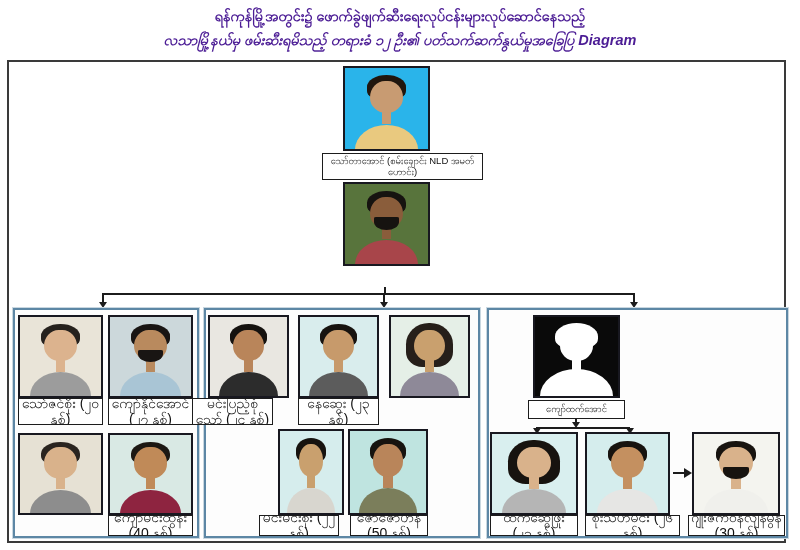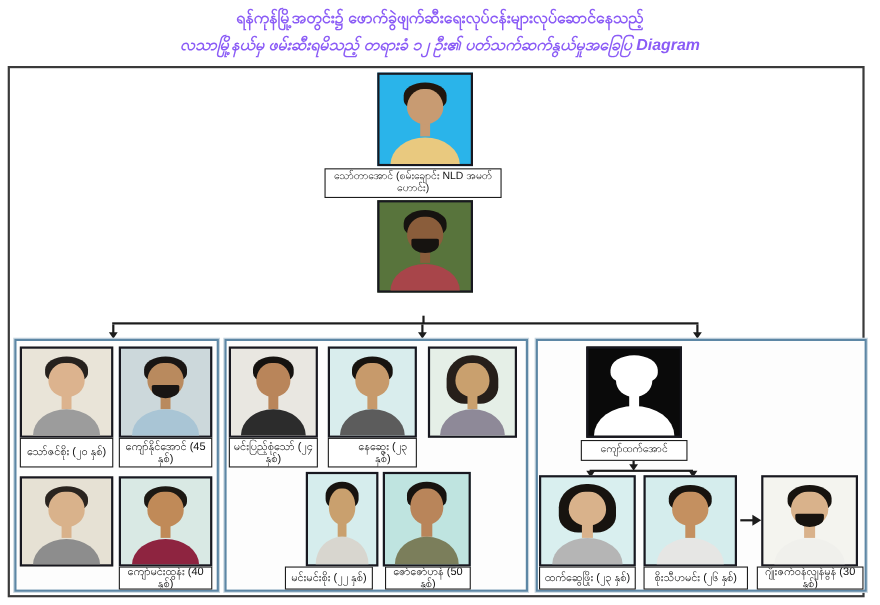--- a/index.html
+++ b/index.html
@@ -1,41 +1,41 @@
 <!DOCTYPE html>
 <html style="--group-border: #5d87a5; --outer-border: #3a3a3a; --connector: #1c1c1c; --label-border: #1c1c1c;"><head>
 <meta charset="utf-8">
 <style>
   html,body{margin:0;padding:0;background:#ffffff;}
   .stage{
     position:relative;width:800px;height:550px;background:#ffffff;
     font-family:"Liberation Sans", sans-serif;color:#111;overflow:hidden;
   }
   .title-line{position:absolute;left:0;width:800px;text-align:center;font-weight:bold;
-    font-size:14.5px;color:#8b5cf6;}
+    font-size:14.5px;color:#4c1d95;}
   .outer-box{position:absolute;border:2px solid #3a3a3a;background:#ffffff;box-sizing:border-box;}
   .group-box{position:absolute;border:2px solid var(--group-border,#5d87a5);
     box-shadow:0 0 0 1px #c9d7e0;background:#fdfdfd;box-sizing:border-box;}
   .photo{position:absolute;border:2px solid #181820;box-sizing:border-box;
     background:var(--bg,#ddd);overflow:hidden;}
   .photo .hair{position:absolute;top:9%;left:26%;width:48%;height:30%;
     background:var(--hair,#222);border-radius:50% 50% 38% 38%;z-index:0;}
   .photo .neck{position:absolute;top:52%;left:44%;width:12%;height:17%;
     background:var(--skin,#d8b08c);z-index:1;}
   .photo .face{position:absolute;top:16%;left:30%;width:40%;height:40%;
     background:var(--skin,#d8b08c);border-radius:46% 46% 50% 50%/52% 52% 48% 48%;z-index:2;}
   .photo .torso{position:absolute;bottom:-2%;left:12%;width:76%;height:32%;
     background:var(--shirt,#888);border-radius:50% 50% 0 0/95% 95% 0 0;z-index:3;}
   .photo.beard .face::after{content:"";position:absolute;left:12%;right:12%;bottom:-4%;height:40%;
     background:var(--hair,#222);border-radius:10% 10% 60% 60%/12% 12% 75% 75%;}
   .photo.long-hair .hair{top:7%;left:19%;width:62%;height:56%;border-radius:48% 48% 34% 34%;}
   .photo.silhouette .hair{background:var(--skin);top:7%;left:24%;width:52%;height:34%;}
   .photo.silhouette .torso{left:6%;width:88%;height:36%;}
   .tag{position:absolute;background:#ffffff;border:1px solid #1c1c1c;display:flex;
-    align-items:center;justify-content:center;text-align:center;font-size:10px;line-height:1.1;
+    align-items:center;justify-content:center;text-align:center;font-size:14px;line-height:1.1;
     padding:0 2px;box-sizing:border-box;overflow:hidden;color:#111;}
   .tag.big{font-size:9.5px;}
   .line{position:absolute;background:#1c1c1c;}
   .arrow-down{position:absolute;width:0;height:0;
     border-left:4px solid transparent;border-right:4px solid transparent;
     border-top:6px solid #1c1c1c;}
   .arrow-right{position:absolute;width:0;height:0;
     border-top:5px solid transparent;border-bottom:5px solid transparent;
     border-left:8px solid #1c1c1c;}
 </style>
@@ -48,21 +48,21 @@
   <div class="title-line" style="top:31px;font-style:italic;">လသာမြို့နယ်မှ ဖမ်းဆီးရမိသည့် တရားခံ ၁၂ ဦး၏ ပတ်သက်ဆက်နွယ်မှုအခြေပြ Diagram</div>
 
   <div class="outer-box" style="left:7px;top:60px;width:779px;height:483px;"></div>
 
   <div class="photo" style="left: 343px; top: 66px; width: 87px; height: 85px; --bg: #2ab4ea; --skin: #c89b72; --hair: #20160e; --shirt: #e9c97f;">
       <div class="hair"></div>
       <div class="neck"></div>
       <div class="face"></div>
       <div class="torso"></div>
     </div>
-  <div class="tag big" style="left:295px;top:153px;width:161px;height:27px;">သော်တာအောင် (စမ်းချောင်း NLD အမတ်ဟောင်း)</div>
+  <div class="tag big" style="left:322px;top:153px;width:161px;height:27px;">သော်တာအောင် (စမ်းချောင်း NLD အမတ်ဟောင်း)</div>
 
   <div class="photo beard" style="left: 343px; top: 182px; width: 87px; height: 84px; --bg: #58743c; --skin: #8a5d3b; --hair: #161310; --shirt: #a8454a;">
       <div class="hair"></div>
       <div class="neck"></div>
       <div class="face"></div>
       <div class="torso"></div>
     </div>
   <div class="tag big" style="left:338px;top:266px;width:93px;height:21px;margin-top:48px;">မင်းသက်နောင်</div>
 
   <div class="line" style="left:384px;top:287px;width:2px;height:7px;"></div>
@@ -81,21 +81,21 @@
       <div class="face"></div>
       <div class="torso"></div>
     </div>
   <div class="tag" style="left:18px;top:398px;width:85px;height:27px;">သော်ဇင်စိုး (၂၀ နှစ်)</div>
   <div class="photo beard" style="left: 108px; top: 315px; width: 85px; height: 83px; --bg: #ccd8db; --skin: #b98a5e; --hair: #191513; --shirt: #a9c5d5;">
       <div class="hair"></div>
       <div class="neck"></div>
       <div class="face"></div>
       <div class="torso"></div>
     </div>
-  <div class="tag" style="left:108px;top:398px;width:85px;height:27px;">ကျော်နိုင်အောင် (45 နှစ်)</div>
+  <div class="tag" style="left:108px;top:398px;width:85px;height:27px;">ကျော်နိုင်အောင် (၂၇ နှစ်)</div>
   <div class="photo" style="left: 18px; top: 433px; width: 85px; height: 82px; --bg: #e6e1d4; --skin: #d9b28b; --hair: #2a241f; --shirt: #8d8d8d;">
       <div class="hair"></div>
       <div class="neck"></div>
       <div class="face"></div>
       <div class="torso"></div>
     </div>
   <div class="photo" style="left: 108px; top: 433px; width: 85px; height: 82px; --bg: #d9e9e4; --skin: #c08a58; --hair: #1c1813; --shirt: #8e2440;">
       <div class="hair"></div>
       <div class="neck"></div>
       <div class="face"></div>
@@ -103,28 +103,28 @@
     </div>
   <div class="tag" style="left:108px;top:515px;width:85px;height:21px;">ကျော်မင်းထွန်း (40 နှစ်)</div>
 
   <div class="group-box" style="left:204px;top:308px;width:276px;height:230px;"></div>
   <div class="photo" style="left: 208px; top: 315px; width: 81px; height: 83px; --bg: #e9e7e1; --skin: #b9855a; --hair: #15120f; --shirt: #2c2c2c;">
       <div class="hair"></div>
       <div class="neck"></div>
       <div class="face"></div>
       <div class="torso"></div>
     </div>
-  <div class="tag" style="left:208px;top:398px;width:81px;height:27px;">မင်းပြည့်စုံသော် (၂၄ နှစ်)</div>
+  <div class="tag" style="left:192px;top:398px;width:81px;height:27px;">မင်းပြည့်စုံသော် (၂၄ နှစ်)</div>
   <div class="photo" style="left: 298px; top: 315px; width: 81px; height: 83px; --bg: #d9eded; --skin: #c79a6b; --hair: #17130f; --shirt: #5c5c5c;">
       <div class="hair"></div>
       <div class="neck"></div>
       <div class="face"></div>
       <div class="torso"></div>
     </div>
-  <div class="tag" style="left:298px;top:398px;width:81px;height:27px;padding-left:21px;">နေဆွေး (၂၃ နှစ်)</div>
+  <div class="tag" style="left:298px;top:398px;width:81px;height:27px;">နေဆွေး (၂၃ နှစ်)</div>
   <div class="photo long-hair" style="left: 389px; top: 315px; width: 81px; height: 83px; --bg: #e5efe7; --skin: #c9a06e; --hair: #261f1a; --shirt: #8e8998;">
       <div class="hair"></div>
       <div class="neck"></div>
       <div class="face"></div>
       <div class="torso"></div>
     </div>
   <div class="photo" style="left: 278px; top: 429px; width: 66px; height: 86px; --bg: #d6eded; --skin: #c9a06e; --hair: #17130f; --shirt: #d8d6cf;">
       <div class="hair"></div>
       <div class="neck"></div>
       <div class="face"></div>

